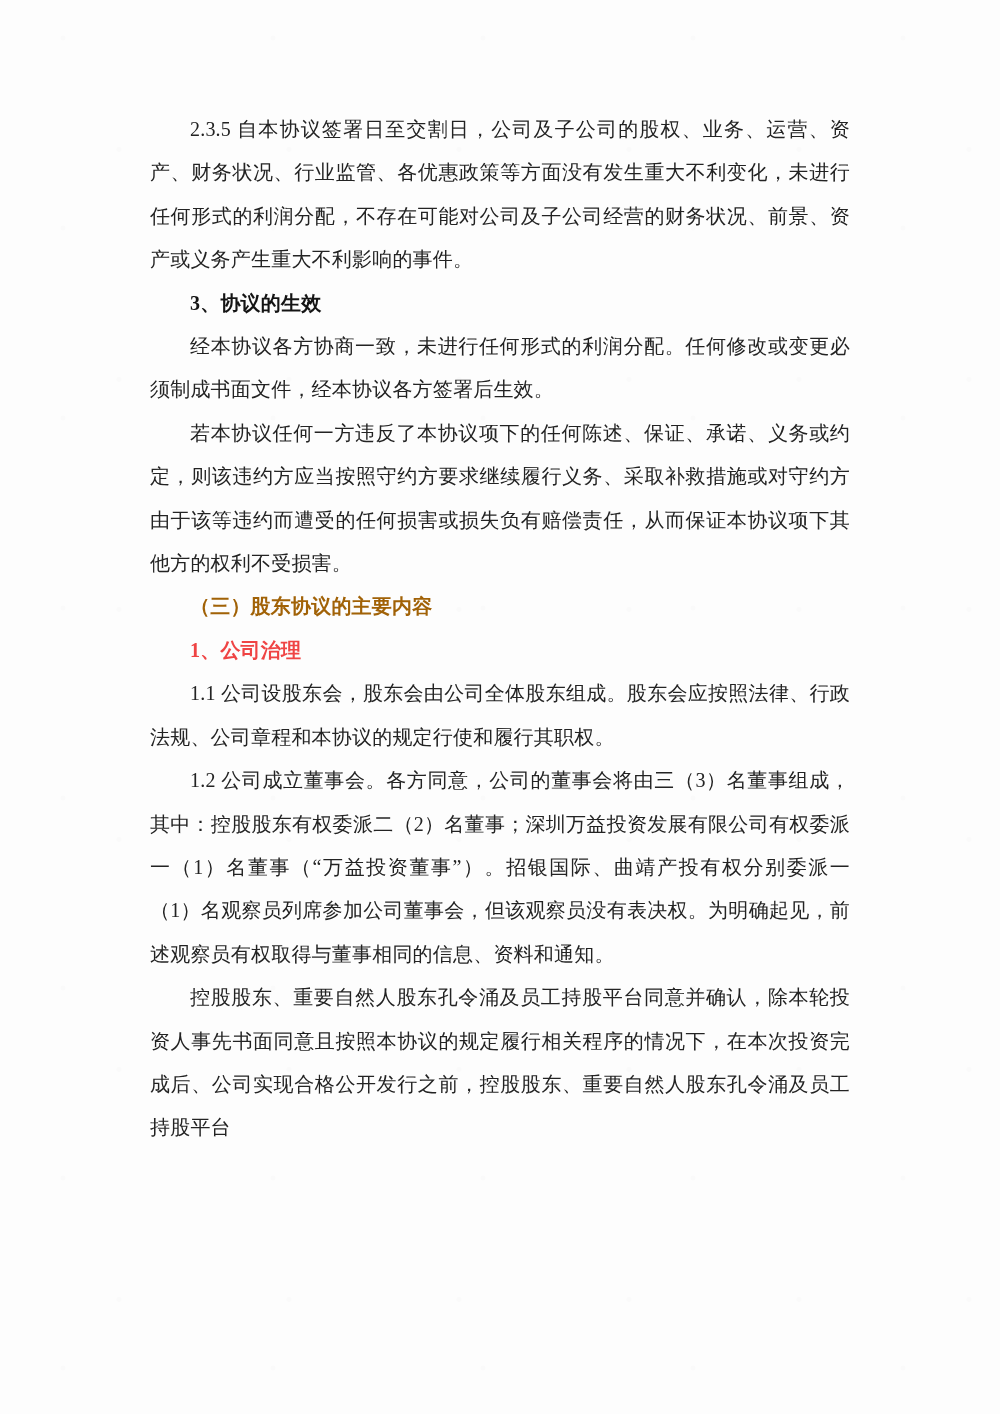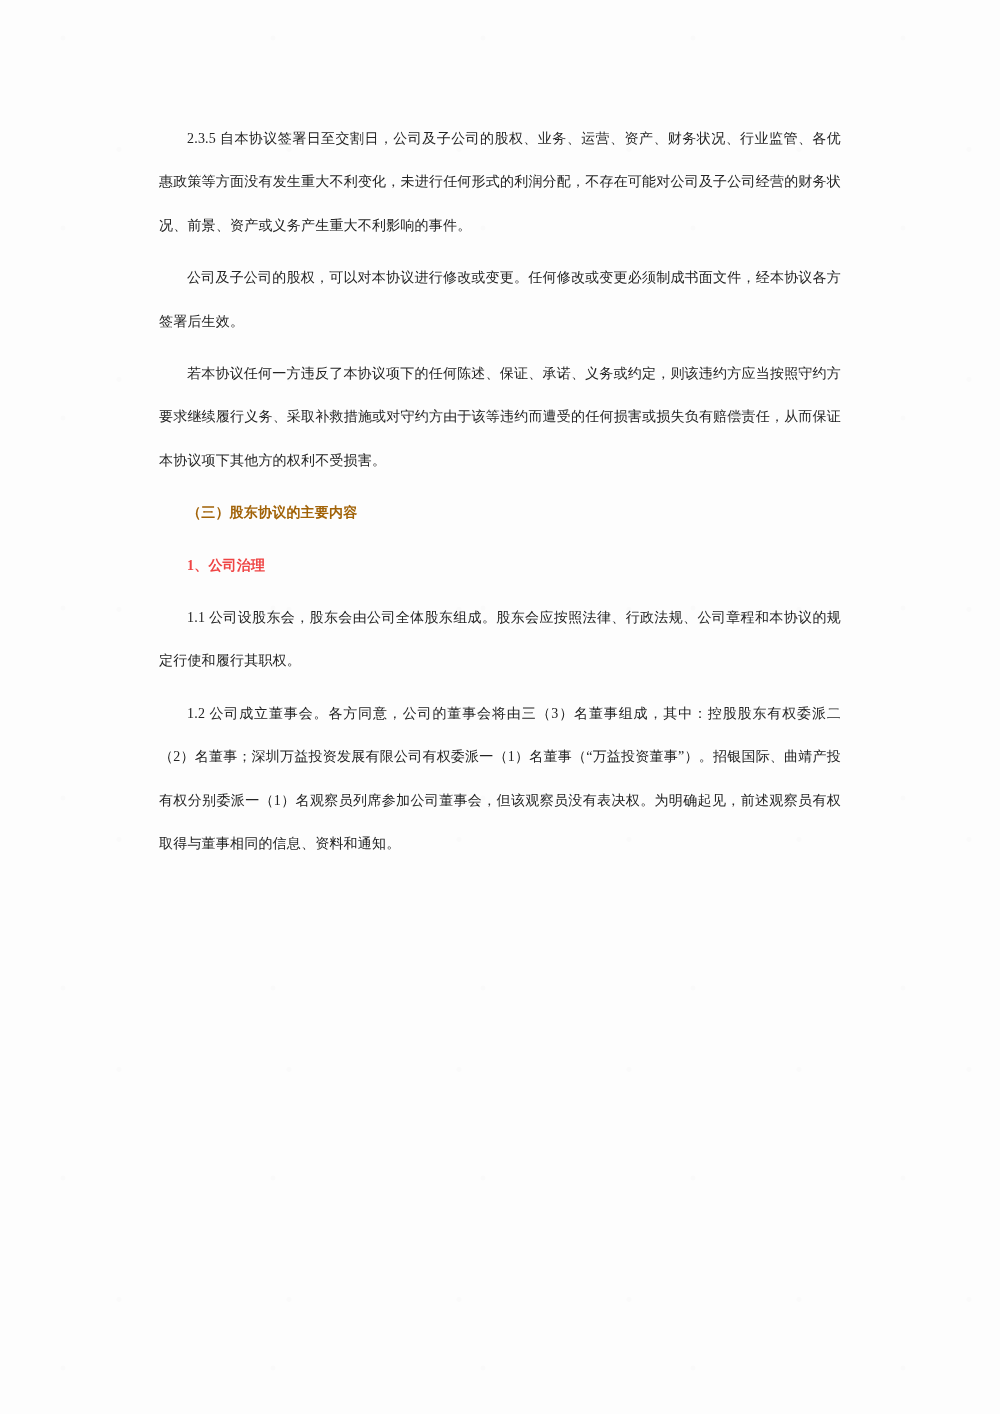--- a/index.html
+++ b/index.html
@@ -23,45 +23,47 @@
     left: 150px;
     top: 108px;
     width: 700px;
     font-size: 20px;
     line-height: 43.4px;
     text-align: justify;
     letter-spacing: 0.2px;
   }
   .doc-page p,
   .doc-page h3 {
-    margin: 9px;
+    margin: 0;
     padding: 0;
     text-indent: 2em;
-    font-size: 14px;
+    font-size: 20px;
     line-height: 43.4px;
   }
   .doc-heading {
     font-weight: 700;
   }
 </style>
 </head>
 <body style="background-color: rgb(253, 253, 253);">
 
 <main class="doc-page" id="doc-page" style="color: rgb(35, 35, 35);">
   <p class="doc-para">2.3.5 自本协议签署日至交割日，公司及子公司的股权、业务、运营、资产、财务状况、行业监管、各优惠政策等方面没有发生重大不利变化，未进行任何形式的利润分配，不存在可能对公司及子公司经营的财务状况、前景、资产或义务产生重大不利影响的事件。</p>
 
+  <h3 class="doc-heading" style="color: rgb(20, 20, 20);">3、协议的生效</h3>
 
 
-  <p class="doc-para">公司及子公司的股权，可以对本协议进行修改或变更。任何修改或变更必须制成书面文件，经本协议各方签署后生效。</p>
+  <p class="doc-para">经本协议各方协商一致，未进行任何形式的利润分配。任何修改或变更必须制成书面文件，经本协议各方签署后生效。</p>
 
 
   <p class="doc-para">若本协议任何一方违反了本协议项下的任何陈述、保证、承诺、义务或约定，则该违约方应当按照守约方要求继续履行义务、采取补救措施或对守约方由于该等违约而遭受的任何损害或损失负有赔偿责任，从而保证本协议项下其他方的权利不受损害。</p>
 
   <h3 class="doc-heading" style="color: #a16207;">（三）股东协议的主要内容</h3>
 
   <h3 class="doc-heading" style="color: #ef4444;">1、公司治理</h3>
 
   <p class="doc-para">1.1 公司设股东会，股东会由公司全体股东组成。股东会应按照法律、行政法规、公司章程和本协议的规定行使和履行其职权。</p>
 
   <p class="doc-para">1.2 公司成立董事会。各方同意，公司的董事会将由三（3）名董事组成，其中：控股股东有权委派二（2）名董事；深圳万益投资发展有限公司有权委派一（1）名董事（“万益投资董事”）。招银国际、曲靖产投有权分别委派一（1）名观察员列席参加公司董事会，但该观察员没有表决权。为明确起见，前述观察员有权取得与董事相同的信息、资料和通知。</p>
 
 
+  <p class="doc-para">控股股东、重要自然人股东孔令涌及员工持股平台同意并确认，除本轮投资人事先书面同意且按照本协议的规定履行相关程序的情况下，在本次投资完成后、公司实现合格公开发行之前，控股股东、重要自然人股东孔令涌及员工持股平台</p>
 </main>
 
 </body></html>

